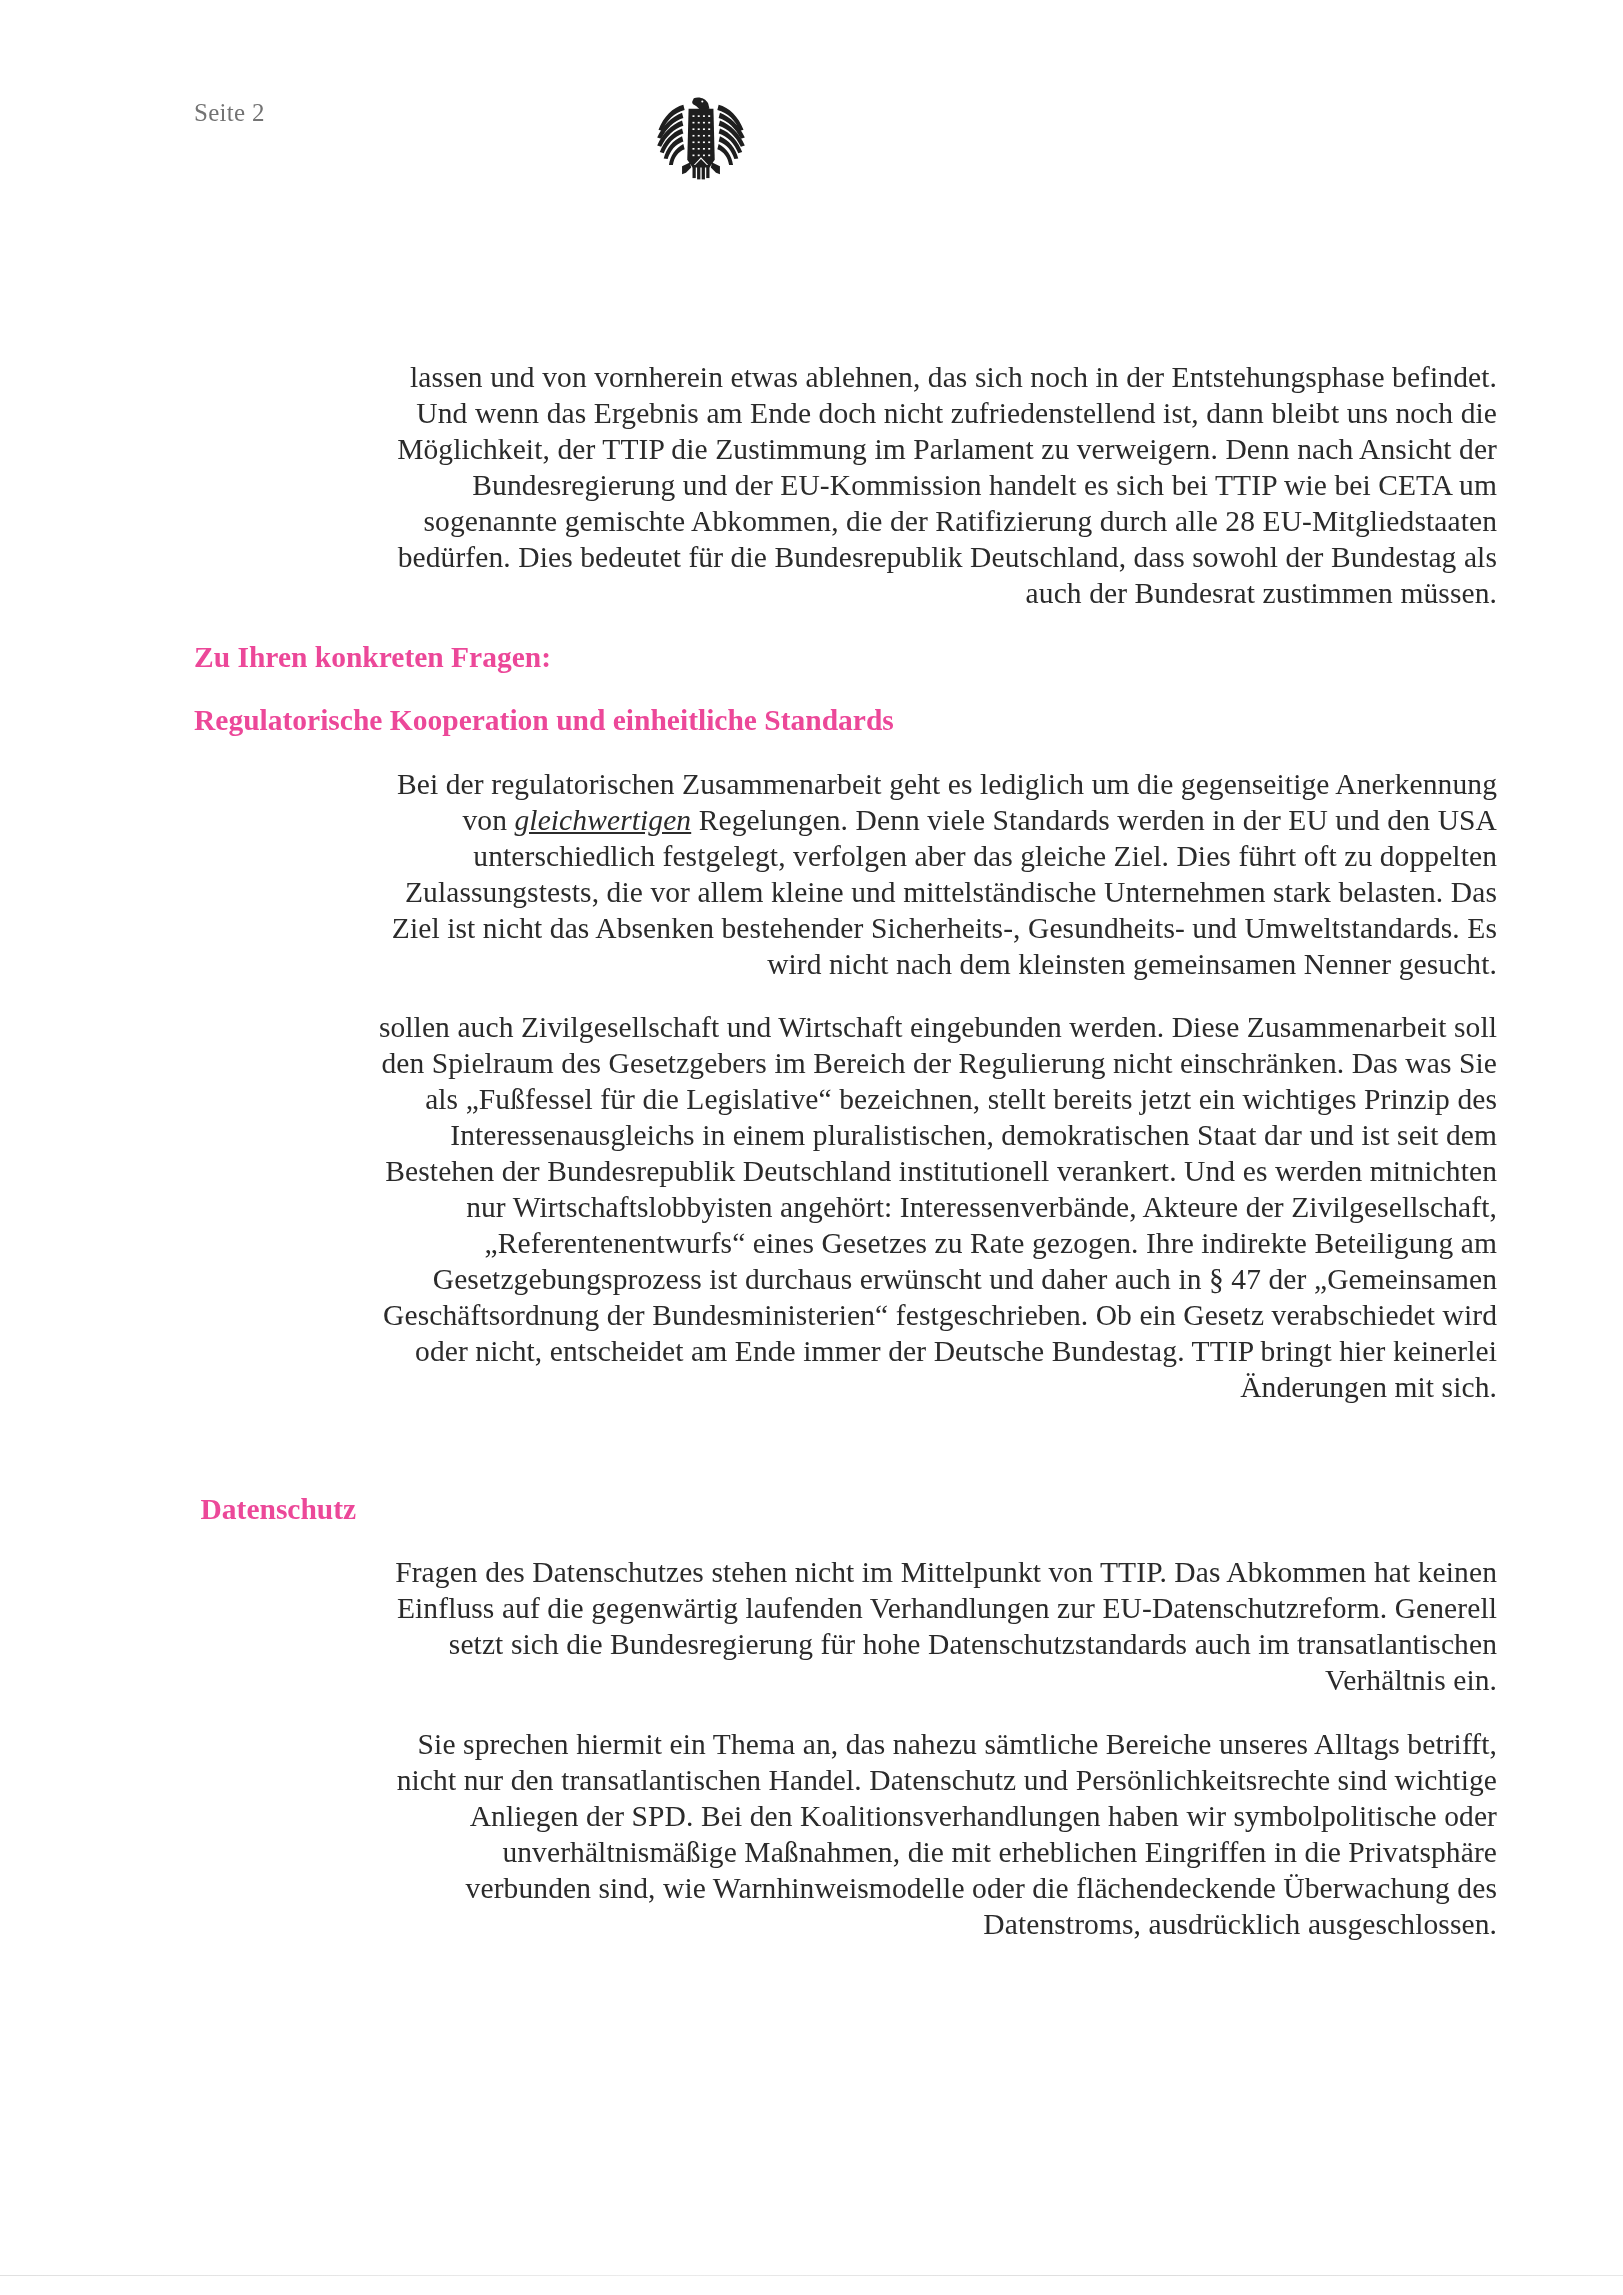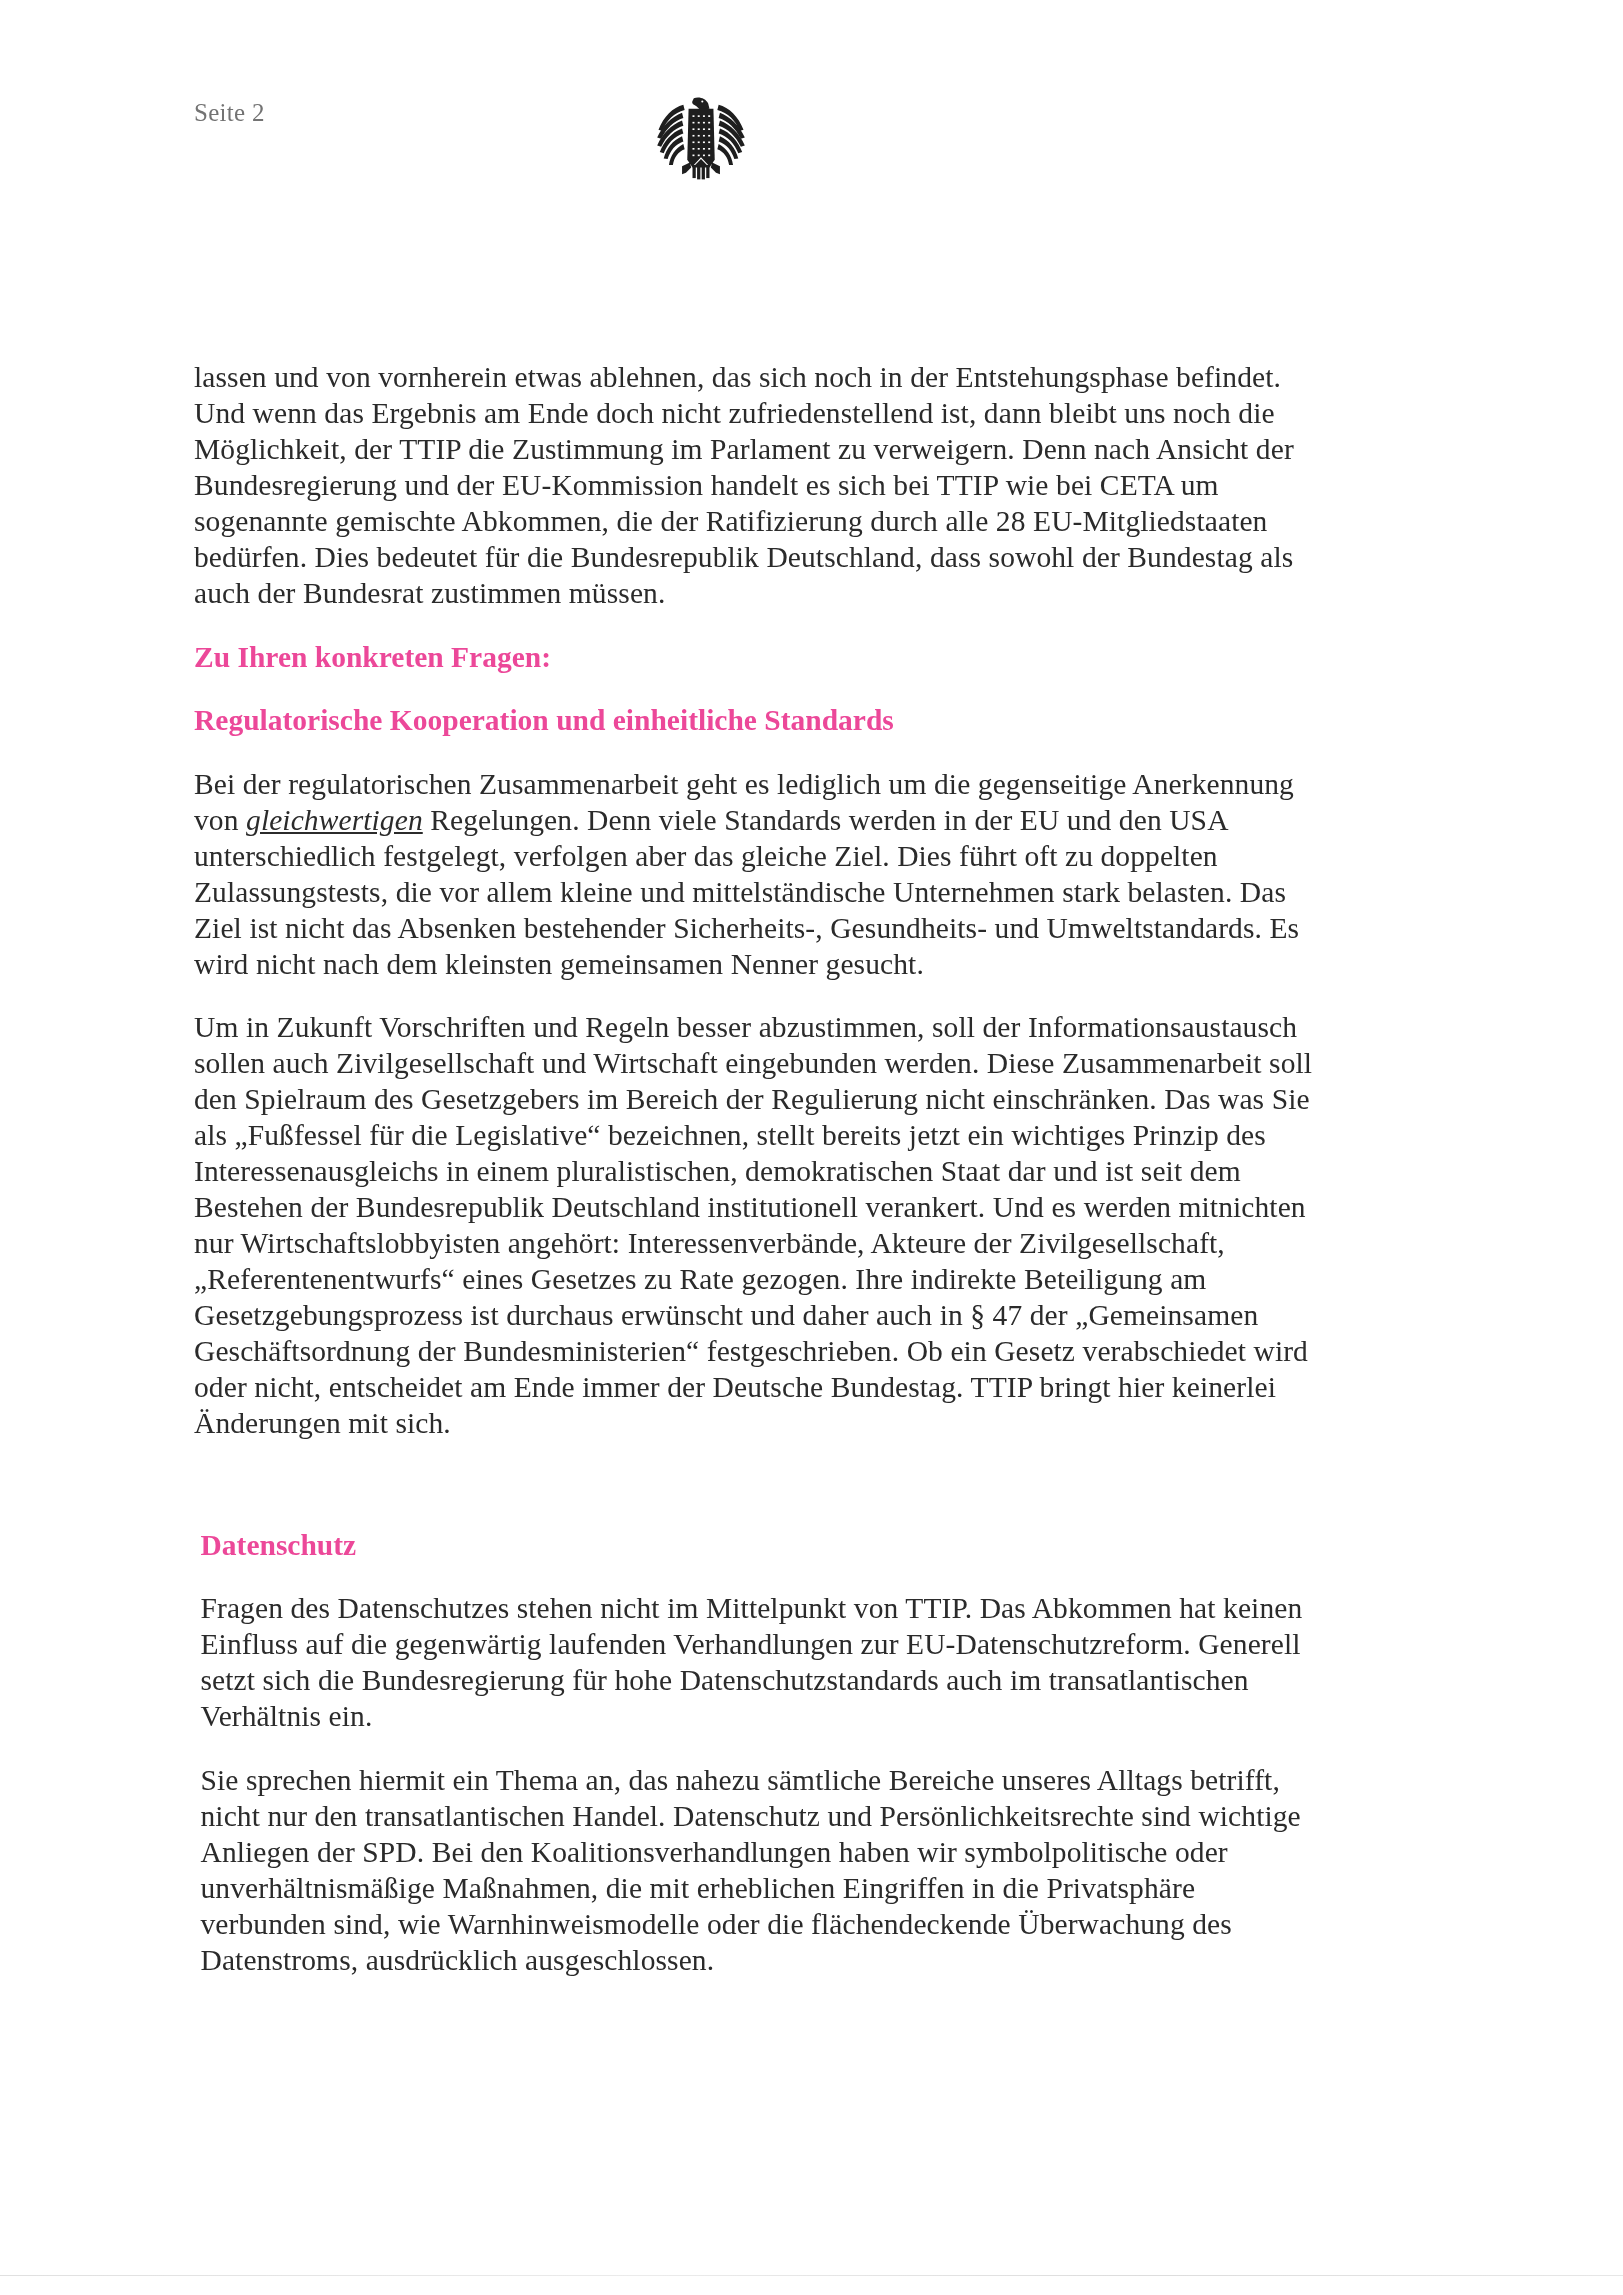--- a/index.html
+++ b/index.html
@@ -42,21 +42,21 @@
     font-family: "Liberation Serif", "DejaVu Serif", serif;
     font-size: 29.5px;
     line-height: 36px;
     color: #2b2b2b;
     letter-spacing: 0.1px;
   }
   .line {
     display: block;
     white-space: nowrap;
   }
-  .para { margin-bottom: 27.5px !important; }
+  .para { margin-bottom: 27.5px !important; text-align: right; }
   .heading {
     font-family: "Liberation Serif", "DejaVu Serif", serif;
     font-weight: bold;
     font-size: 29.5px;
     line-height: 36px;
     color: #ec4899;
     margin: 0 0 27.5px 0;
   }
   .gap-large { height: 58px; }
   .section-data { padding-left: 6.5px; }
@@ -161,21 +161,20 @@
 
     <div class="heading">Regulatorische Kooperation und einheitliche Standards</div>
 
     <p class="para">
       <span class="line">Bei der regulatorischen Zusammenarbeit geht es lediglich um die gegenseitige Anerkennung</span>
       <span class="line"><span>von </span><em>gleichwertigen</em><span> Regelungen. Denn viele Standards werden in der EU und den USA</span></span>
       <span id="reg-p1-rest"><span class="line">unterschiedlich festgelegt, verfolgen aber das gleiche Ziel. Dies führt oft zu doppelten</span><span class="line">Zulassungstests, die vor allem kleine und mittelständische Unternehmen stark belasten. Das</span><span class="line">Ziel ist nicht das Absenken bestehender Sicherheits-, Gesundheits- und Umweltstandards. Es</span><span class="line">wird nicht nach dem kleinsten gemeinsamen Nenner gesucht.</span></span>
     </p>
 
     <p class="para" id="reg-p2">
-        <span class="line">Um in Zukunft Vorschriften und Regeln besser abzustimmen, soll der Informationsaustausch</span>
         <span class="line">sollen auch Zivilgesellschaft und Wirtschaft eingebunden werden. Diese Zusammenarbeit soll</span>
         <span class="line">den Spielraum des Gesetzgebers im Bereich der Regulierung nicht einschränken. Das was Sie</span>
         <span class="line">als „Fußfessel für die Legislative“ bezeichnen, stellt bereits jetzt ein wichtiges Prinzip des</span>
         <span class="line">Interessenausgleichs in einem pluralistischen, demokratischen Staat dar und ist seit dem</span>
         <span class="line">Bestehen der Bundesrepublik Deutschland institutionell verankert. Und es werden mitnichten</span>
         <span class="line">nur Wirtschaftslobbyisten angehört: Interessenverbände, Akteure der Zivilgesellschaft,</span>
         <span class="line">„Referentenentwurfs“ eines Gesetzes zu Rate gezogen. Ihre indirekte Beteiligung am</span>
         <span class="line">Gesetzgebungsprozess ist durchaus erwünscht und daher auch in § 47 der „Gemeinsamen</span>
         <span class="line">Geschäftsordnung der Bundesministerien“ festgeschrieben. Ob ein Gesetz verabschiedet wird</span>
         <span class="line">oder nicht, entscheidet am Ende immer der Deutsche Bundestag. TTIP bringt hier keinerlei</span>

